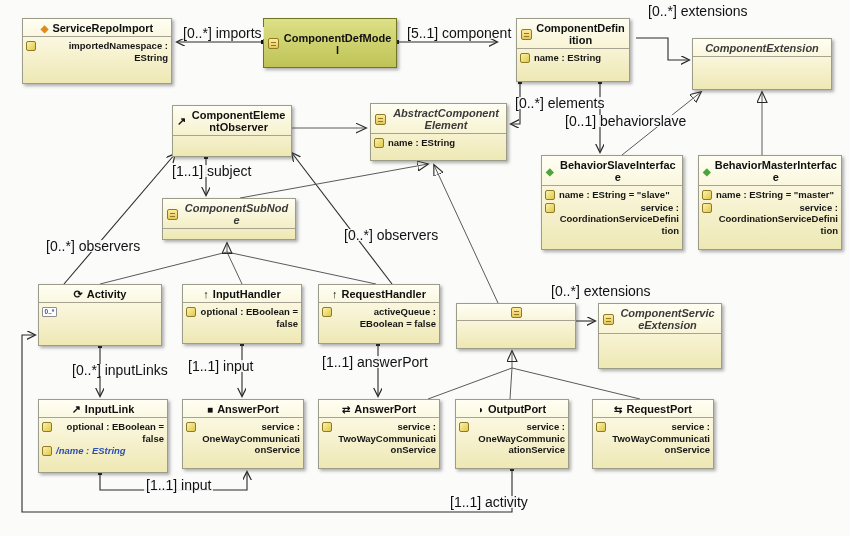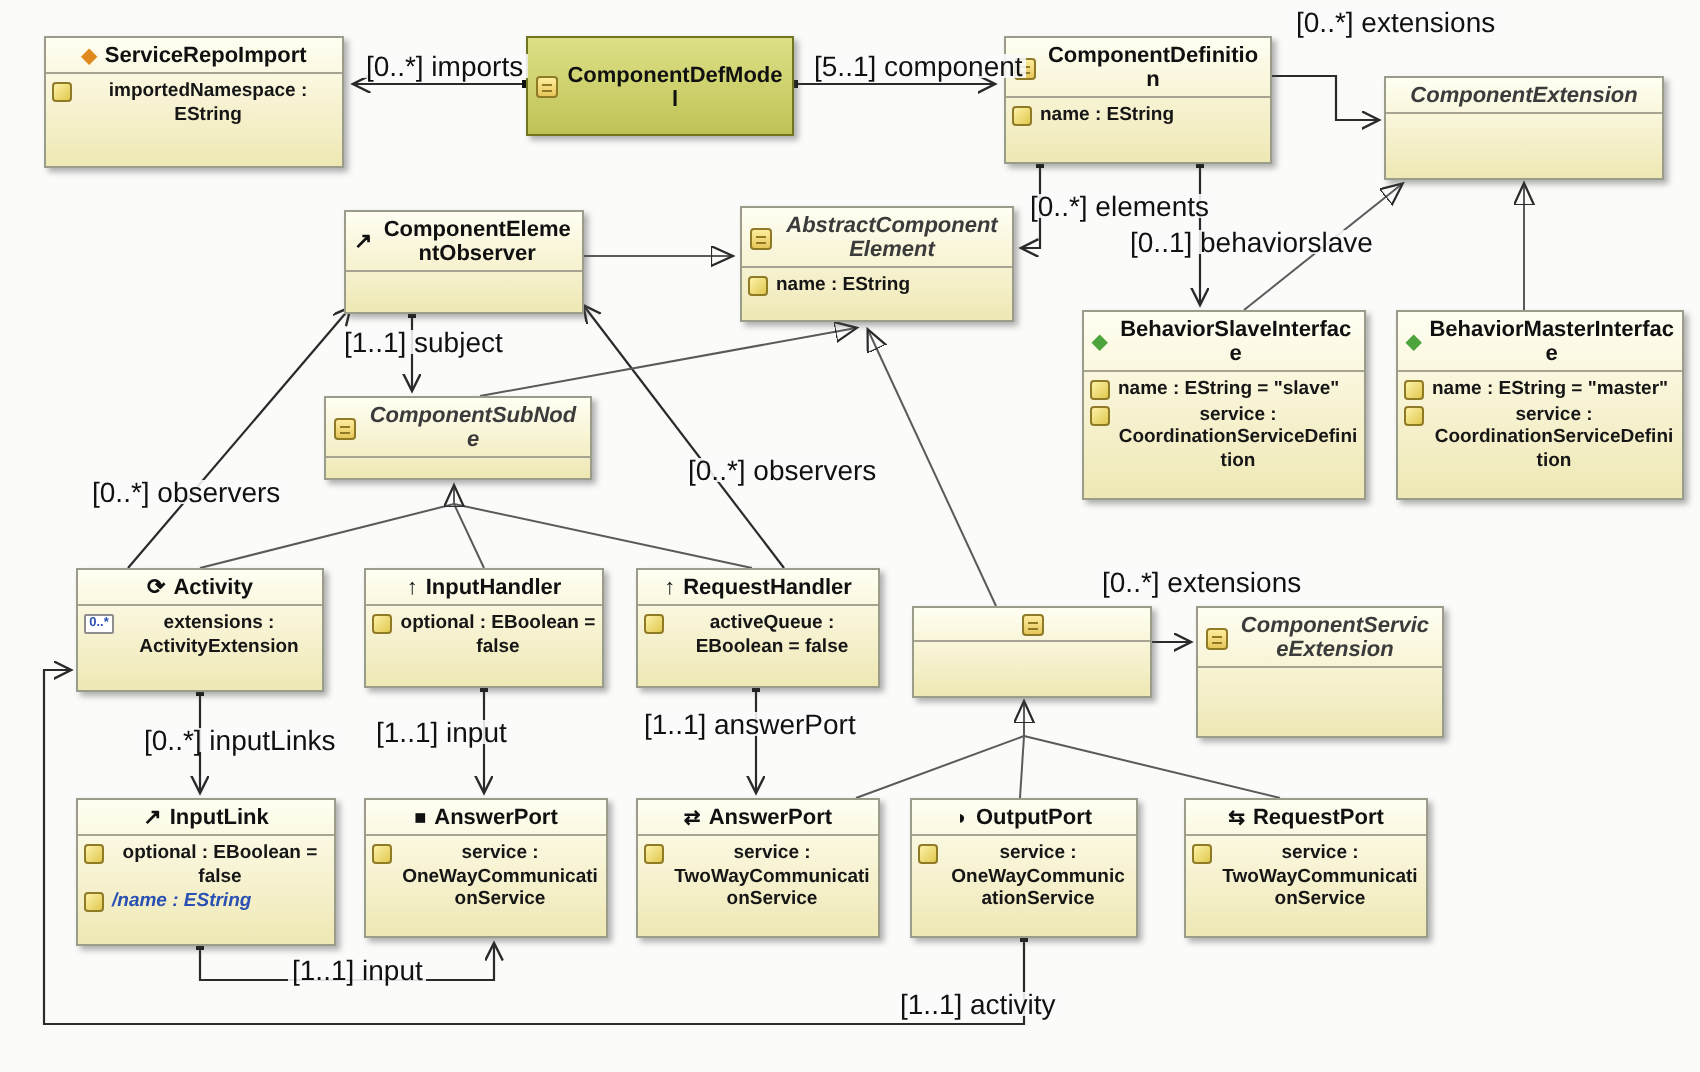--- a/index.html
+++ b/index.html
@@ -11,21 +11,21 @@
   #edges path.gen{stroke:#5a5a5a;stroke-width:1}
   .node{position:absolute;z-index:2;background:linear-gradient(180deg,#fffef2 0%,#f8f4d6 45%,#eee8b4 100%);
         border:1px solid #9c9c8a;box-shadow:2px 2px 3px rgba(80,80,80,.45);font-size:11px}
   .node.model{background:linear-gradient(180deg,#dde086,#bfc356);border-color:#72751f}
   .hdr{display:flex;align-items:center;justify-content:center;gap:4px;padding:3px 4px 2px;
        font-weight:bold;color:#101010;text-align:center;line-height:12px}
   .hdr .title{overflow-wrap:anywhere}
   .hdr.abstract .title{font-style:italic;color:#3b3b3b}
   .compartment{border-top:1px solid #a6a393;padding:2px 3px 3px;min-height:8px}
   .attr{display:flex;gap:4px;align-items:flex-start;font-weight:bold;font-size:9.5px;line-height:11.5px;color:#161616;margin:1px 0}
-  .attr .txt{overflow-wrap:anywhere;text-align:center}
+  .attr .txt{overflow-wrap:anywhere;text-align:right}
   .attr.derived .txt{color:#2b50b4;font-style:italic}
   .aicn{flex:0 0 auto;width:10px;height:10px;margin-top:1px;background:linear-gradient(135deg,#fdf2a8,#e0c84e);
         border:1px solid #8f7a26;border-radius:2px}
   .aicn.mult{width:auto;min-width:15px;height:10px;background:#fff;border:1px solid #8f8f8f;color:#2b50b4;
         font-size:6.5px;font-weight:bold;line-height:8px;text-align:center;border-radius:1px;padding:0 1px}
   .icn{font-size:11px;line-height:11px;font-weight:bold}
   .icn.orange{color:#e08a1e;font-size:10px}
   .icn.green{color:#4ea43c;font-size:10px}
   .icn.dark{color:#111;font-size:10px}
   .cicn{display:inline-block;flex:0 0 auto;width:11px;height:11px;background:linear-gradient(180deg,#ffec9e,#e7c75a);
@@ -97,21 +97,21 @@
     </div>
   </div>
 
   <div class="node model" style="left:263px;top:18px;width:134px;height:50px">
     <div class="hdr" style="height:100%">
       <span class="cicn"></span>
       <span class="title">ComponentDefModel</span>
     </div>
   </div>
 
-  <div class="node" style="left:502px;top:18px;width:134px;height:64px">
+  <div class="node" style="left:516px;top:18px;width:114px;height:64px">
     <div class="hdr">
       <span class="cicn"></span>
       <span class="title">ComponentDefinition</span>
     </div>
     <div class="compartment">
       <div class="attr">
         <span class="aicn"></span>
         <span class="txt">name : EString</span>
       </div>
     </div>
@@ -188,21 +188,20 @@
   </div>
 
   <div class="node" style="left:38px;top:284px;width:124px;height:62px">
     <div class="hdr">
       <span class="icn">⟳</span>
       <span class="title">Activity</span>
     </div>
     <div class="compartment">
       <div class="attr">
         <span class="aicn mult">0..*</span>
-        <span class="txt">extensions : ActivityExtension</span>
       </div>
     </div>
   </div>
 
   <div class="node" style="left:182px;top:284px;width:120px;height:60px">
     <div class="hdr">
       <span class="icn">↑</span>
       <span class="title">InputHandler</span>
     </div>
     <div class="compartment">

